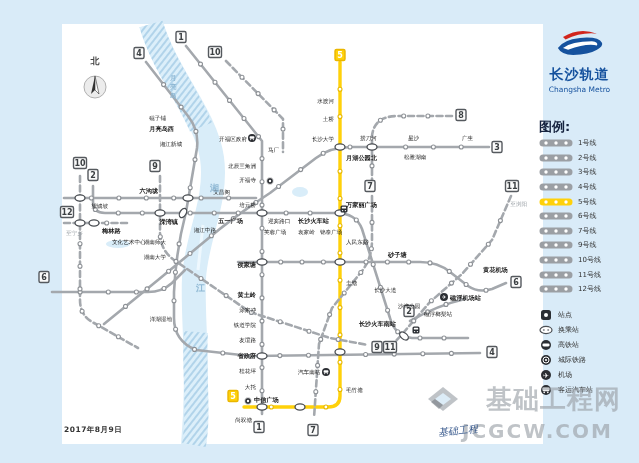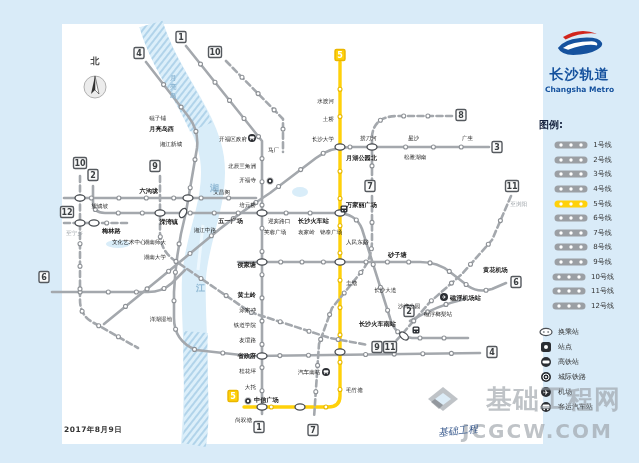--- a/index.html
+++ b/index.html
@@ -3,24 +3,24 @@
 <meta charset="utf-8">
 <style>
   html,body{margin:0;padding:0;background:#d9ebf8;}
   .stage{position:relative;width:639px;height:463px;background:#d9ebf8;overflow:hidden;
          font-family:"DejaVu Sans","Liberation Sans",sans-serif;}
   #mapsvg{position:absolute;left:0;top:0;}
   .date{position:absolute;left:64px;top:425px;font-size:7.5px;font-weight:700;color:#333;letter-spacing:.5px;}
   .panel{position:absolute;left:532px;top:0;width:95px;height:332px;}
   .logo{margin-top:26px;text-align:center;}
   .logo-cn{font-size:14px;font-weight:700;letter-spacing:1px;margin-top:2px;}
-  .logo-en{font-size:7.5px;font-weight:700;margin-top:1px;}
+  .logo-en{font-size:7.5px;font-weight:400;margin-top:1px;}
   .legend{position:absolute;left:7px;top:118px;width:88px;}
-  .legend-header{font-size:10px;font-weight:700;color:#16233f;margin-bottom:6px;}
-  .lrow{display:flex;align-items:center;height:14.6px;justify-content:center;}
+  .legend-header{font-size:13px;font-weight:700;color:#16233f;}
+  .lrow{display:flex;align-items:center;height:14.6px;}
   .lrow svg{margin-right:5px;flex:none;}
   .lrow span{font-size:7px;color:#333;}
   .legend-icons{margin-top:11px;}
   .irow{display:flex;align-items:center;height:15px;}
   .irow svg{margin-right:5px;flex:none;}
   .irow span{font-size:7px;color:#333;}
   .watermark{position:absolute;left:428px;top:382px;width:215px;z-index:6;pointer-events:none;}
   .wm-row1{display:flex;align-items:center;}
   .wm-cn{font-size:26px;font-weight:700;color:rgba(152,158,164,.62);letter-spacing:1px;margin-left:28px;}
   .wm-en{font-size:20px;font-weight:700;color:rgba(152,158,164,.62);letter-spacing:2px;margin-left:34px;margin-top:2px;}
@@ -482,29 +482,20 @@
      </svg>
             <span>7号线</span>
           </div>
           <div class="lrow">
             <svg width="34" height="8">
        <rect x="0.5" y="0.5" width="33" height="7" rx="3.5" fill="#9b9fa4"></rect>
        <circle cx="7" cy="4" r="1.7" fill="#fff"></circle>
        <circle cx="17" cy="4" r="1.7" fill="#fff"></circle>
        <circle cx="27" cy="4" r="1.7" fill="#fff"></circle>
      </svg>
-            <span>8号线</span>
-          </div>
-          <div class="lrow">
-            <svg width="34" height="8">
-       <rect x="0.5" y="0.5" width="33" height="7" rx="3.5" fill="#9b9fa4"></rect>
-       <circle cx="7" cy="4" r="1.7" fill="#fff"></circle>
-       <circle cx="17" cy="4" r="1.7" fill="#fff"></circle>
-       <circle cx="27" cy="4" r="1.7" fill="#fff"></circle>
-     </svg>
             <span>9号线</span>
           </div>
           <div class="lrow">
             <svg width="34" height="8">
        <rect x="0.5" y="0.5" width="33" height="7" rx="3.5" fill="#9b9fa4"></rect>
        <circle cx="7" cy="4" r="1.7" fill="#fff"></circle>
        <circle cx="17" cy="4" r="1.7" fill="#fff"></circle>
        <circle cx="27" cy="4" r="1.7" fill="#fff"></circle>
      </svg>
             <span>10号线</span>
@@ -522,34 +513,34 @@
             <svg width="34" height="8">
        <rect x="0.5" y="0.5" width="33" height="7" rx="3.5" fill="#9b9fa4"></rect>
        <circle cx="7" cy="4" r="1.7" fill="#fff"></circle>
        <circle cx="17" cy="4" r="1.7" fill="#fff"></circle>
        <circle cx="27" cy="4" r="1.7" fill="#fff"></circle>
      </svg>
             <span>12号线</span>
           </div>
         </div>
       <div class="legend-icons" id="legend-icons">
+          <div class="irow">
+            <svg width="14" height="14">
+              <rect x="2" y="2" width="10" height="10" rx="2.5" fill="#2b2e33"></rect>
+              <circle cx="7" cy="7" r="2" fill="#fff"></circle>
+            </svg>
+            <span>站点</span>
+          </div>
           <div class="irow">
             <svg width="14" height="14">
               <ellipse cx="7" cy="7" rx="6" ry="3.6" fill="#fff" stroke="#4a4e53" stroke-width="1.2"></ellipse>
               <circle cx="4.8" cy="7" r="1" fill="#8d9196"></circle>
               <circle cx="9.2" cy="7" r="1" fill="#8d9196"></circle>
             </svg>
             <span>换乘站</span>
-          </div>
-          <div class="irow">
-            <svg width="14" height="14">
-              <rect x="2" y="2" width="10" height="10" rx="2.5" fill="#2b2e33"></rect>
-              <circle cx="7" cy="7" r="2" fill="#fff"></circle>
-            </svg>
-            <span>站点</span>
           </div>
           <div class="irow">
             <svg width="14" height="14">
               <circle cx="7" cy="7" r="5" fill="#2b2e33"></circle>
               <rect x="3.4" y="5.6" width="7.2" height="2.8" rx="1.4" fill="#fff"></rect>
             </svg>
             <span>高铁站</span>
           </div>
           <div class="irow">
             <svg width="14" height="14">

